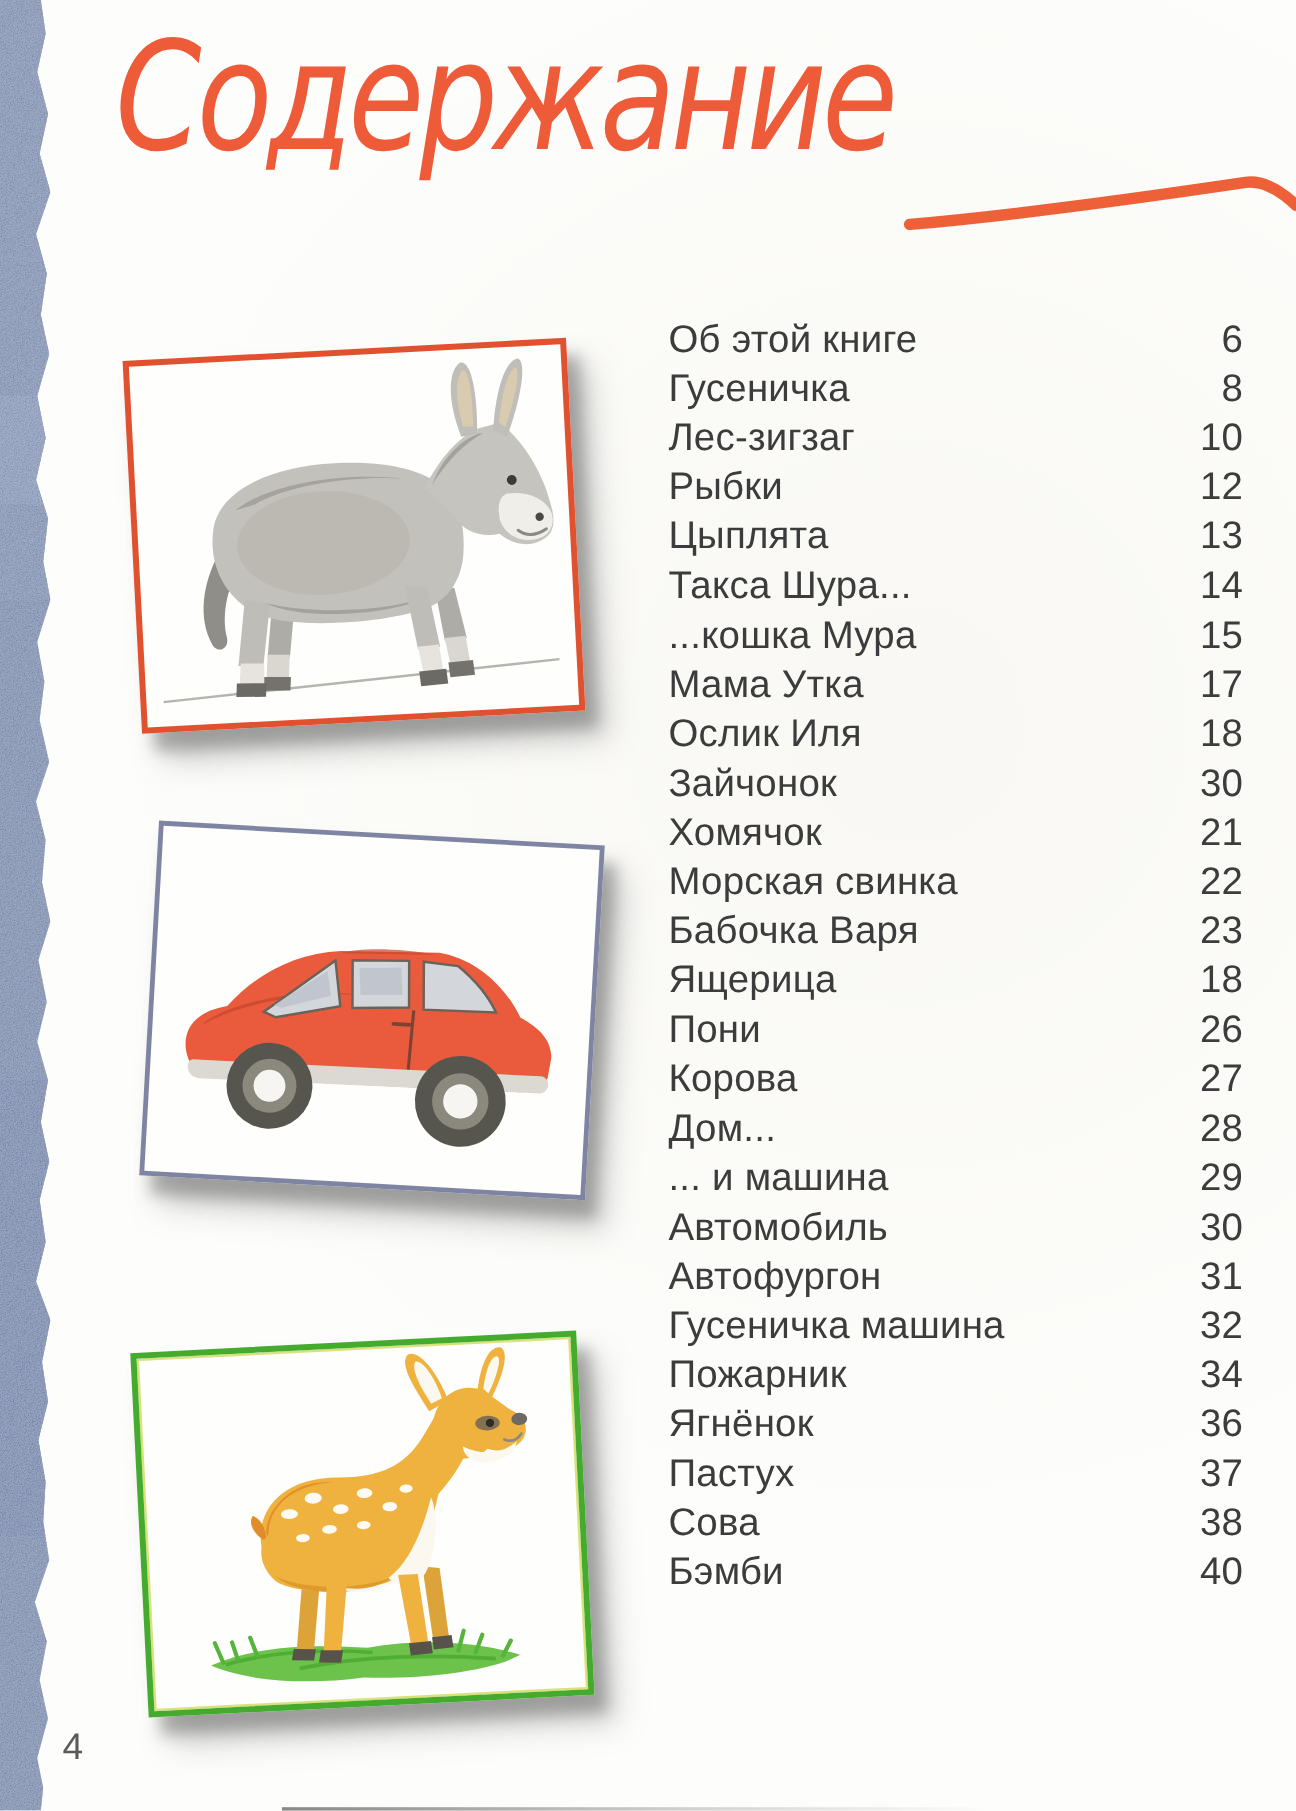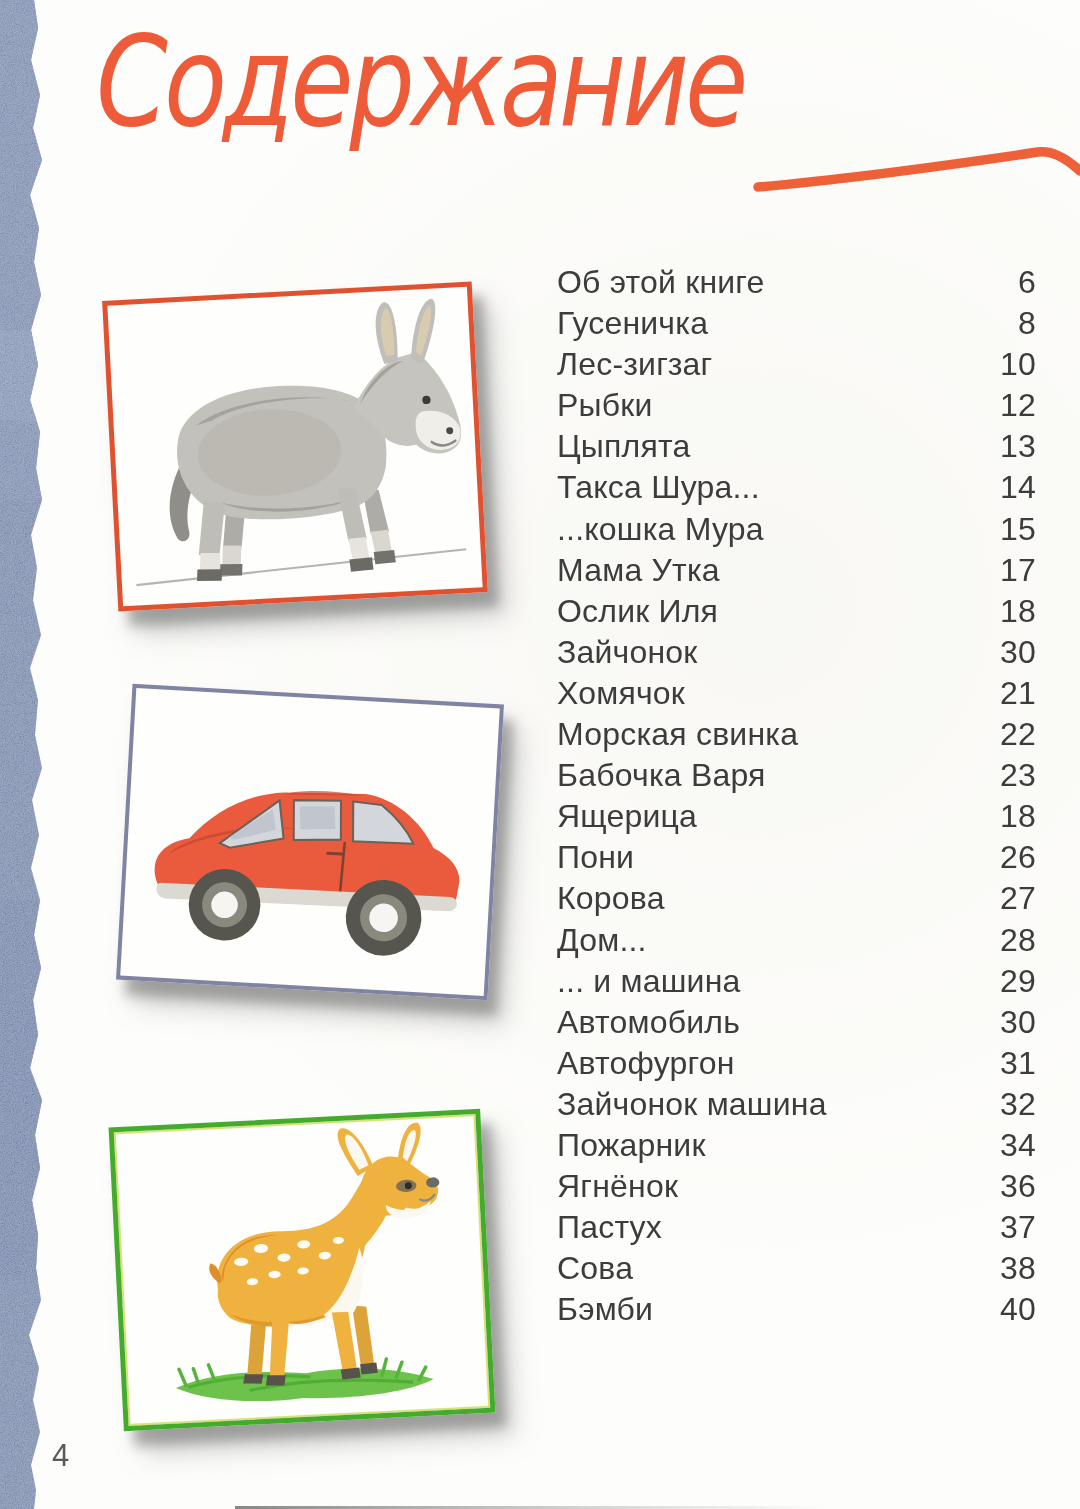--- a/index.html
+++ b/index.html
@@ -193,21 +193,21 @@
       <span class="entry-title">Автомобиль</span>
       <span class="entry-page">30</span>
     </div>
 
     <div class="toc-row">
       <span class="entry-title">Автофургон</span>
       <span class="entry-page">31</span>
     </div>
 
     <div class="toc-row">
-      <span class="entry-title">Зайчонок машина</span>
+      <span class="entry-title">Гусеничка машина</span>
       <span class="entry-page">32</span>
     </div>
 
     <div class="toc-row">
       <span class="entry-title">Пожарник</span>
       <span class="entry-page">34</span>
     </div>
 
     <div class="toc-row">
       <span class="entry-title">Ягнёнок</span>

